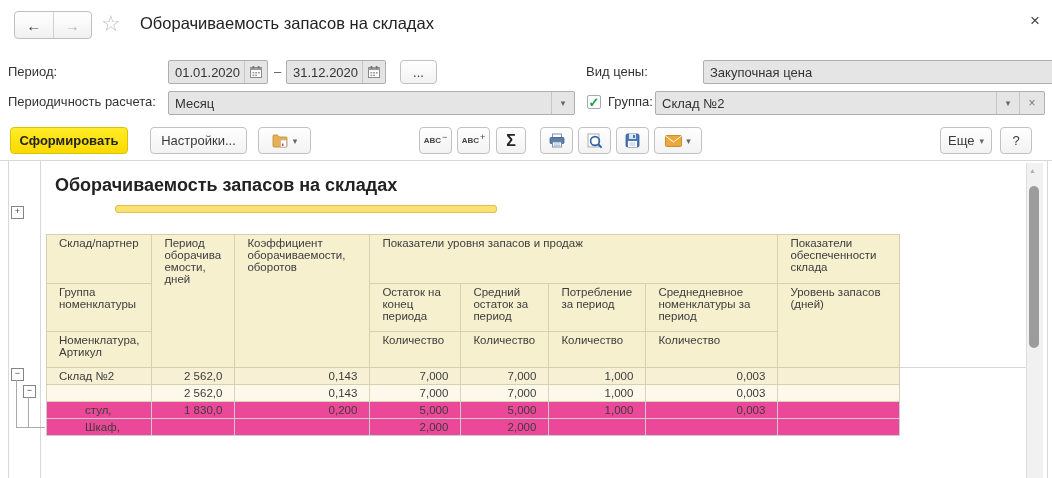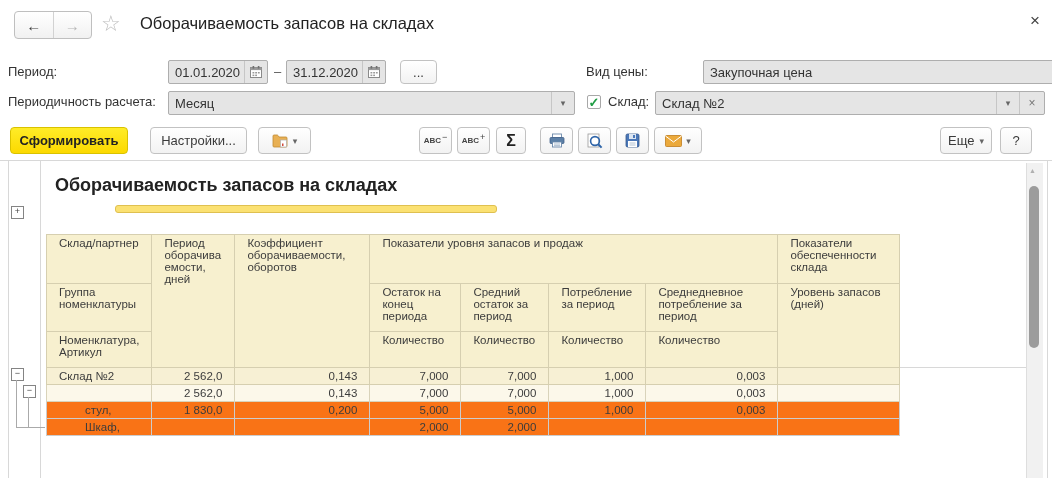--- a/index.html
+++ b/index.html
@@ -28,21 +28,21 @@
   .rline{position:absolute;background:#d8d8d8;}
   .rpt-title{position:absolute;left:55px;top:175px;font-size:18px;font-weight:bold;color:#222;}
   .ybar{position:absolute;left:115px;top:205px;width:380px;height:6px;background:#fbe172;
         border:1px solid #dfc050;border-radius:3px;}
   .treebox{position:absolute;width:11px;height:11px;border:1px solid #848484;background:#fff;
         font-size:9px;line-height:9px;text-align:center;color:#444;}
   table.rpt{position:absolute;left:46px;top:234px;border-collapse:collapse;table-layout:fixed;}
   table.rpt td{box-sizing:border-box;vertical-align:top;font-size:11.5px;color:#3c3c3c;
         padding:2px 12px;overflow:hidden;}
   td.h{background:#f7f0cf;border:1px solid #d6cfb0;}
-  td.d{background:#f97316;border:1px solid #cccccc;font-size:11px;padding:1px 4px;vertical-align:middle;}
+  td.d{background:#ec4899;border:1px solid #cccccc;font-size:11px;padding:1px 4px;vertical-align:middle;}
   tr.r-g1 td.d{background:#f7f0d4;border-color:#d6cfb0;}
   tr.r-g2 td.d{background:#fcf8ea;border-color:#d9d3ba;}
   td.num{text-align:right;}
   td.brk{overflow-wrap:anywhere;}
   .indent{padding-left:38px !important;}
   
   .sbtrack{position:absolute;left:1026px;top:163px;width:16px;height:315px;background:#f1f1f1;
         border-left:1px solid #dedede;}
   .sbarrow{position:absolute;left:1029px;top:167px;font-size:7px;color:#b0b0b0;}
   .sbthumb{position:absolute;left:1029px;top:186px;width:10px;height:162px;background:#9c9c9c;border-radius:5px;}
@@ -110,21 +110,21 @@
 
   <div class="lbl" style="left:8px;top:94px;">Периодичность расчета:</div>
 
   <div class="field" style="left:168px;top:91px;width:407px;height:24px;">
     <div class="txt">Месяц</div>
     <div class="seg">▾</div>
   </div>
 
   <div class="abs" style="left:587px;top:95px;width:14px;height:14px;border:1px solid #a8a8a8;border-radius:2px;
        background:#fff;display:flex;align-items:center;justify-content:center;font-size:13px;font-weight:bold;color:#1f9d44;">✓</div>
-  <div class="lbl" style="left:608px;top:94px;">Склад:</div>
+  <div class="lbl" style="left:608px;top:94px;">Группа:</div>
 
   <div class="field" style="left:655px;top:91px;width:390px;height:24px;">
     <div class="txt">Склад №2</div>
     <div class="seg">▾</div>
     <div class="seg xseg">×</div>
   </div>
 
   <div class="btn yellowbtn" style="left:10px;top:127px;width:118px;height:27px;">Сформировать</div>
   <div class="btn" style="left:150px;top:127px;width:97px;height:27px;">Настройки...</div>
 
@@ -231,21 +231,21 @@
       <td class="h brk" rowspan="3">Период оборачиваемости, дней</td>
       <td class="h" rowspan="3">Коэффициент оборачиваемости, оборотов</td>
       <td class="h" colspan="4">Показатели уровня запасов и продаж</td>
       <td class="h">Показатели обеспеченности склада</td>
     </tr>
     <tr style="height:48px">
       <td class="h">Группа номенклатуры</td>
       <td class="h">Остаток на конец периода</td>
       <td class="h">Средний остаток за период</td>
       <td class="h">Потребление за период</td>
-      <td class="h">Среднедневное потребление за период</td>
+      <td class="h">Среднедневное номенклатуры за период</td>
       <td class="h" rowspan="2">Уровень запасов (дней)</td>
     </tr>
     <tr style="height:36px">
       <td class="h">Номенклатура, Артикул</td>
       <td class="h">Количество</td>
       <td class="h">Количество</td>
       <td class="h">Количество</td>
       <td class="h">Количество</td>
     </tr>
 

